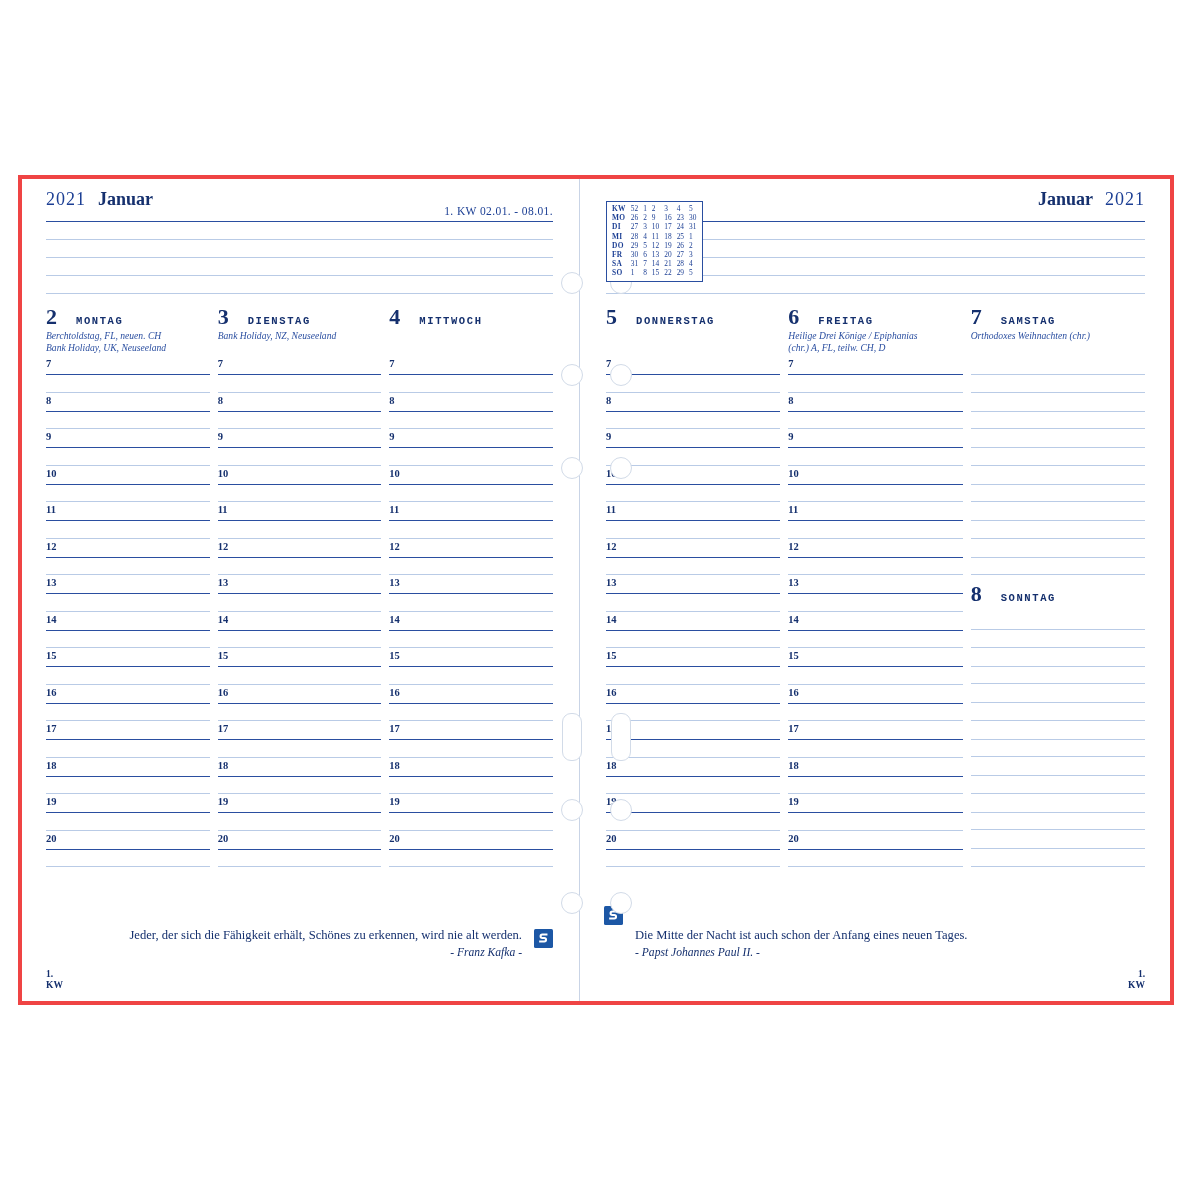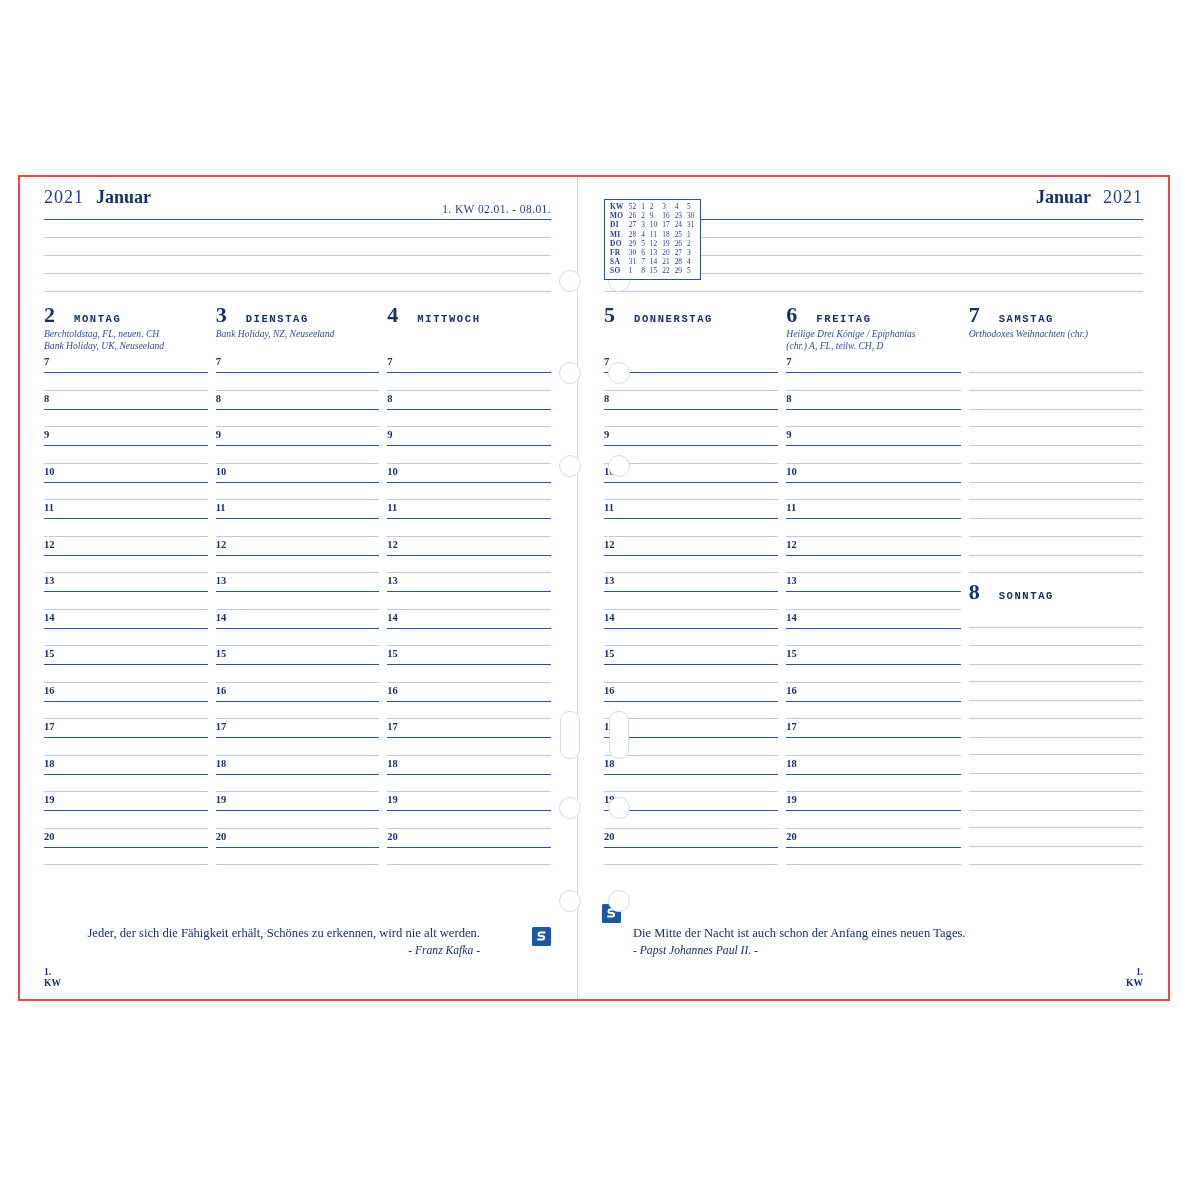--- a/index.html
+++ b/index.html
@@ -16,21 +16,21 @@
     overflow: hidden;
   }
 
   .planner {
     position: absolute;
     left: 18px;
     top: 175px;
     width: 1148px;
     height: 822px;
     background: #ffffff;
-    border: 2px solid #ef4444;
+    border: 4px solid #ef4444;
     display: flex;
   }
 
   .page {
     position: relative;
     box-sizing: border-box;
     height: 100%;
     background: #fff;
   }
   .page.left {
@@ -182,21 +182,21 @@
 
   
   .footer {
     position: absolute;
     left: 24px;
     right: 26px;
     bottom: 40px;
     display: flex;
     align-items: flex-start;
   }
-  .footer.left-f { justify-content: flex-end; gap: 40px; }
+  .footer.left-f { justify-content: flex-end; }
   .quote {
     font-size: 12.6px;
     line-height: 17px;
     color: #15306e;
   }
   .quote .src {
     display: block;
     font-style: italic;
     font-size: 11.6px;
   }

